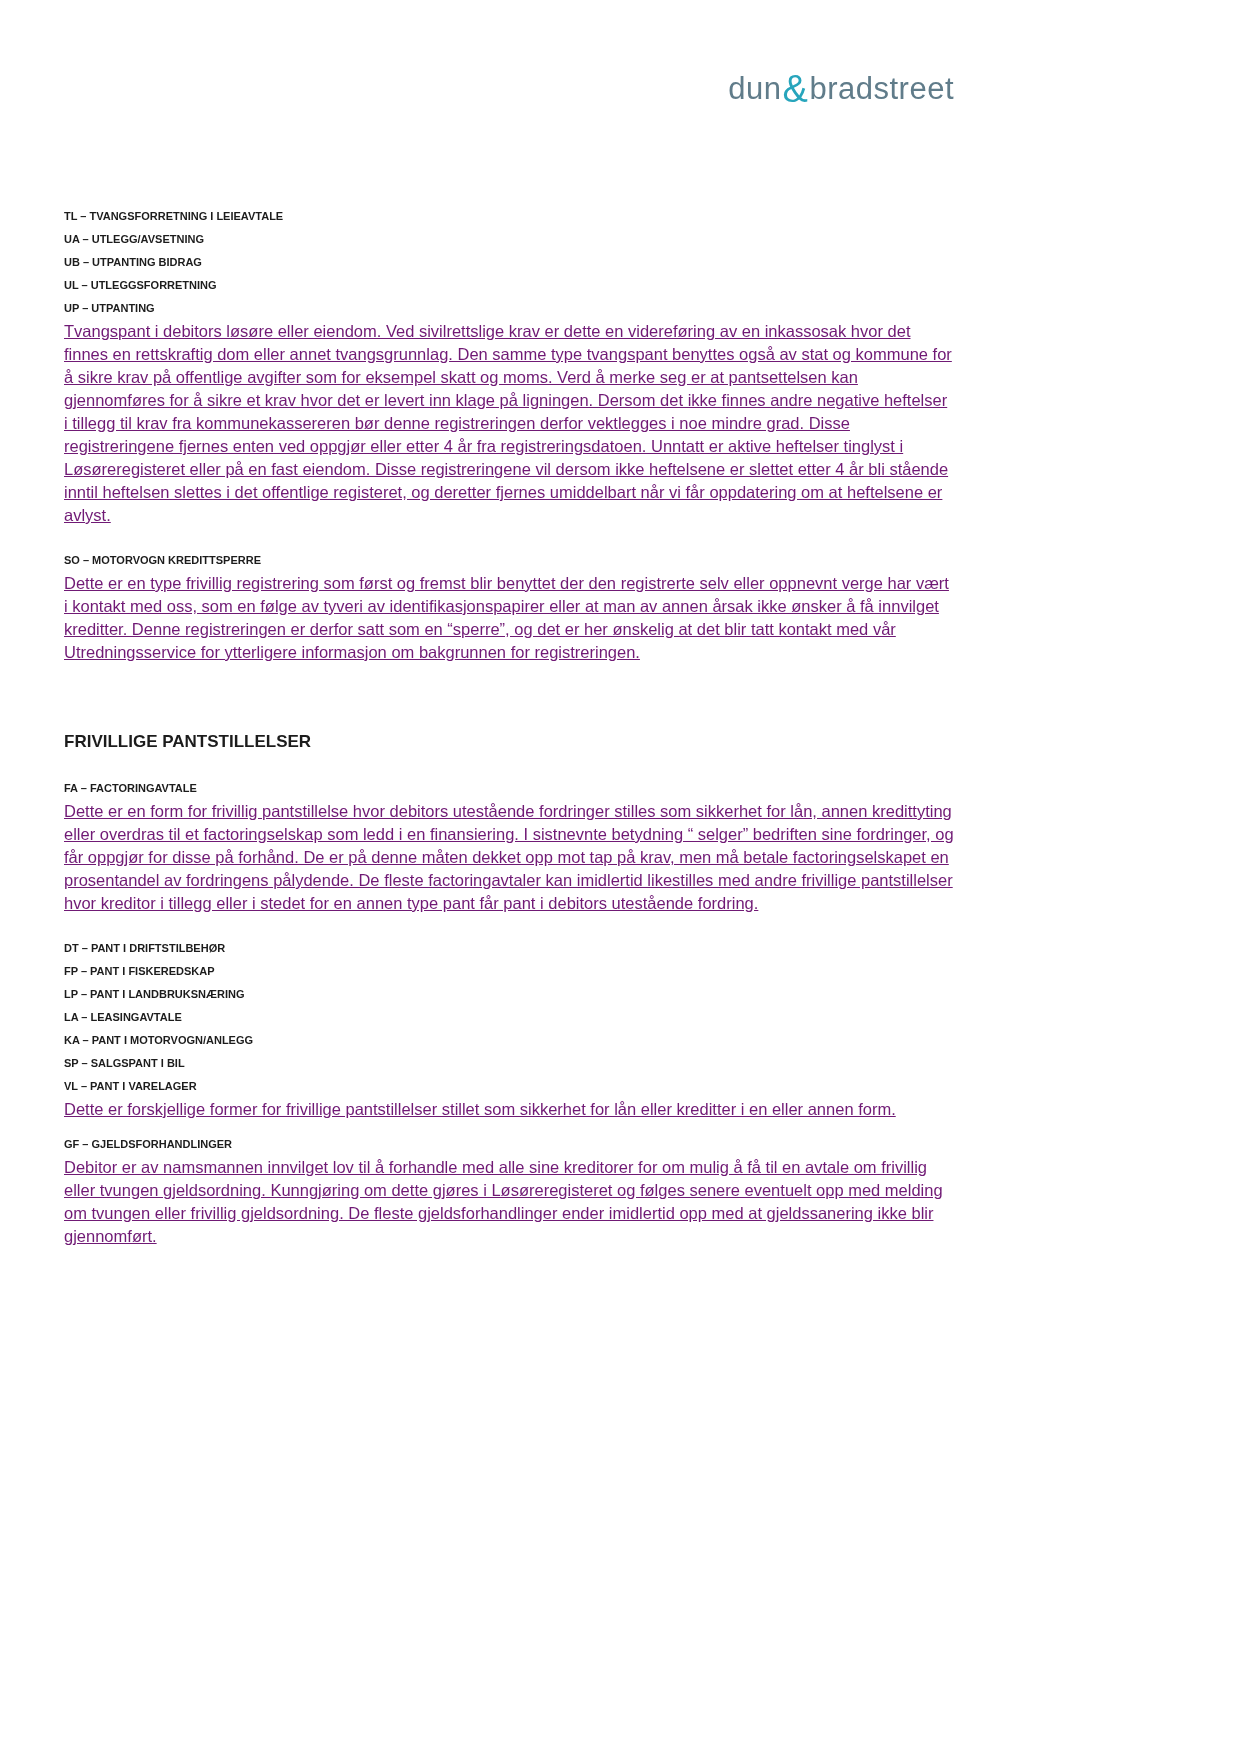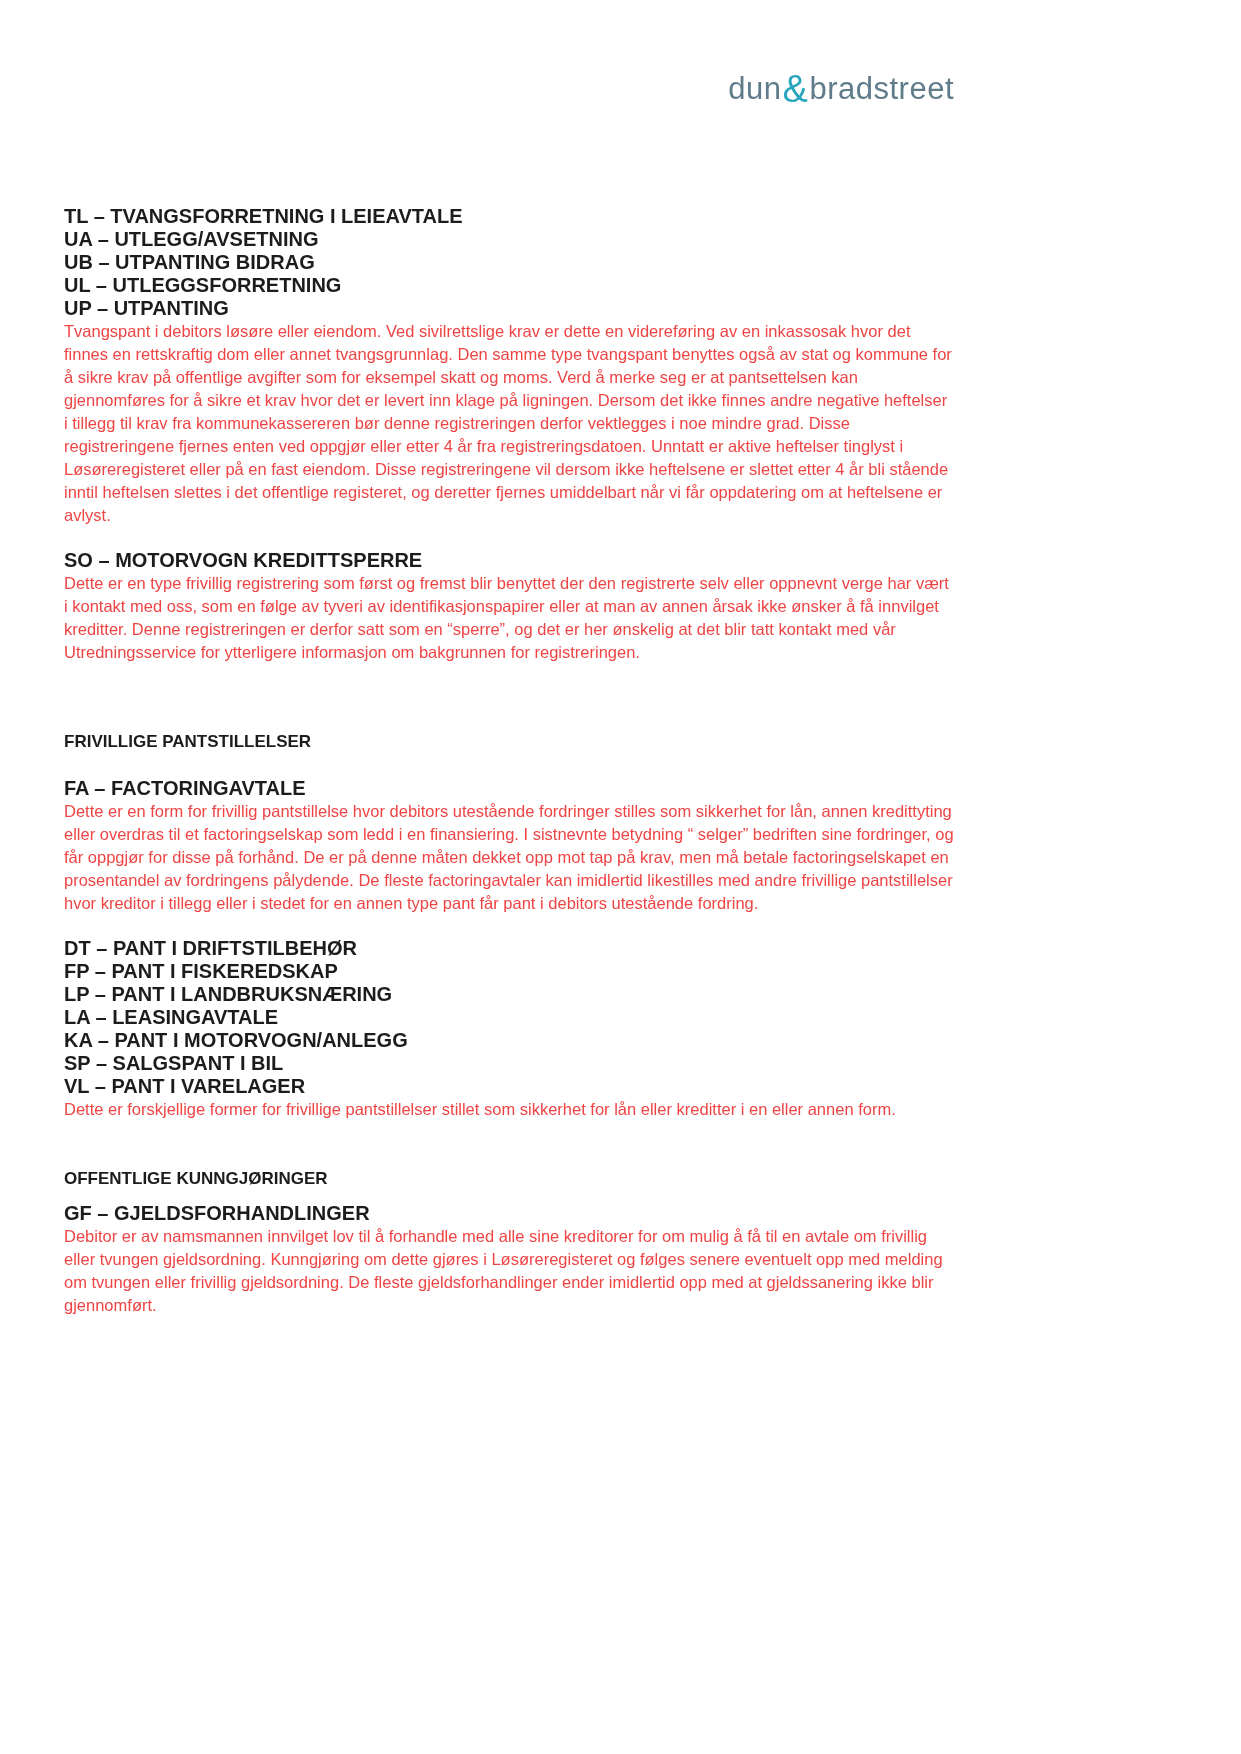--- a/index.html
+++ b/index.html
@@ -28,35 +28,36 @@
     white-space: nowrap;
   }
   .logo-amp {
     color: #27A5BC;
     font-size: 38px;
     margin: 0 1px;
     position: relative;
     top: 3px;
   }
   .code-heading {
-    font-size: 20px;
+    font-size: 11px;
     font-weight: bold;
     line-height: 23px;
     color: #1c1c1c;
   }
   .category-heading {
     font-size: 17px;
     font-weight: bold;
     line-height: 23px;
     color: #1c1c1c;
   }
   .body-text {
     font-size: 16.5px;
     line-height: 23px;
-    color: #ef4444;
+    color: #701a75;
+    text-decoration: underline;
   }
   .sec-1 { margin-top: 96px; }
   .sec-2 { margin-top: 22px; }
   .sec-3 { margin-top: 66px; }
   .sec-4 { margin-top: 24px; }
   .sec-5 { margin-top: 22px; }
   .sec-6 { margin-top: 46px; }
   .sec-7 { margin-top: 12px; }
   .footer {
     position: absolute;
@@ -105,23 +106,20 @@
       <div class="code-heading">DT – PANT I DRIFTSTILBEHØR</div>
       <div class="code-heading">FP – PANT I FISKEREDSKAP</div>
       <div class="code-heading">LP – PANT I LANDBRUKSNÆRING</div>
       <div class="code-heading">LA – LEASINGAVTALE</div>
       <div class="code-heading">KA – PANT I MOTORVOGN/ANLEGG</div>
       <div class="code-heading">SP – SALGSPANT I BIL</div>
       <div class="code-heading">VL – PANT I VARELAGER</div>
       <p class="body-text">Dette er forskjellige former for frivillige pantstillelser stillet som sikkerhet for lån eller kreditter i en eller annen form.</p>
     </div>
 
-    <div class="section sec-6">
-      <div class="category-heading">OFFENTLIGE KUNNGJØRINGER</div>
-    </div>
 
     <div class="section sec-7">
       <div class="code-heading">GF – GJELDSFORHANDLINGER</div>
       <p class="body-text">Debitor er av namsmannen innvilget lov til å forhandle med alle sine kreditorer for om mulig å få til en avtale om frivillig eller tvungen gjeldsordning. Kunngjøring om dette gjøres i Løsøreregisteret og følges senere eventuelt opp med melding om tvungen eller frivillig gjeldsordning. De fleste gjeldsforhandlinger ender imidlertid opp med at gjeldssanering ikke blir gjennomført.</p>
     </div>
 
   </div>
 
   <div class="footer">12. Betalingserfaring - kodeforklaring - Side 22</div>
 </div>

